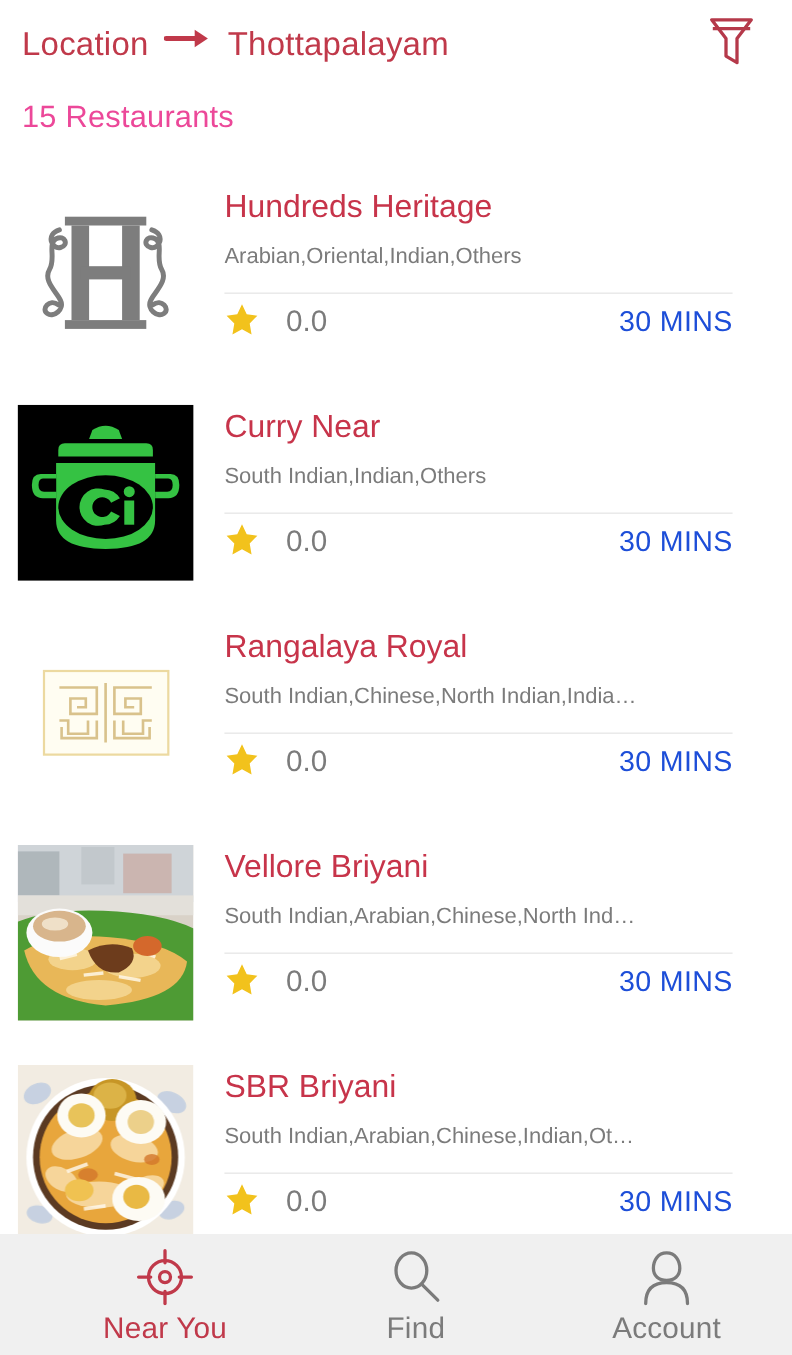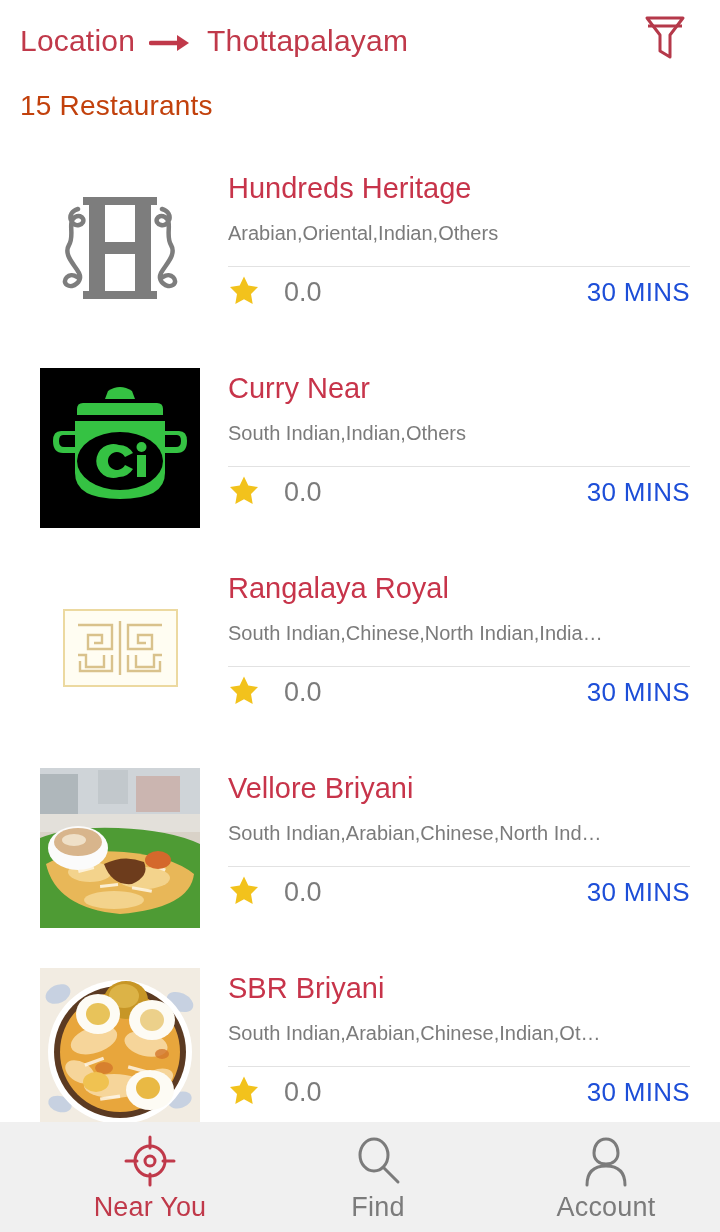--- a/index.html
+++ b/index.html
@@ -23,21 +23,21 @@
   
   .header {
     position: relative;
     height: 82px;
     padding: 0 20px;
     display: flex;
     align-items: center;
   }
   .loc-wrap {
     display: flex;
-    align-items: flex-end;
+    align-items: flex-start;
     gap: 14px;
     flex: 1;
   }
   .loc-label {
     color: #c0394a;
     font-size: 30px;
     letter-spacing: .2px;
     white-space: nowrap;
   }
   .loc-arrow {
@@ -61,38 +61,38 @@
     justify-content: center;
     margin-right: 6px;
   }
 
   
   .count-row {
     padding: 8px 20px 0 20px;
     height: 58px;
   }
   .count-text {
-    color: #c2410c;
+    color: #ec4899;
     font-size: 28px;
     letter-spacing: .2px;
   }
 
   
   .list {
     position: absolute;
     top: 158px;
     left: 0;
     right: 0;
     bottom: 0;
   }
   .card {
     height: 200px;
     display: flex;
     align-items: flex-start;
-    padding-left: 40px;
+    padding-left: 16px;
     padding-top: 10px;
   }
   .thumb {
     width: 160px;
     height: 160px;
     flex: 0 0 160px;
     position: relative;
     overflow: hidden;
     background: #ffffff;
     display: flex;

